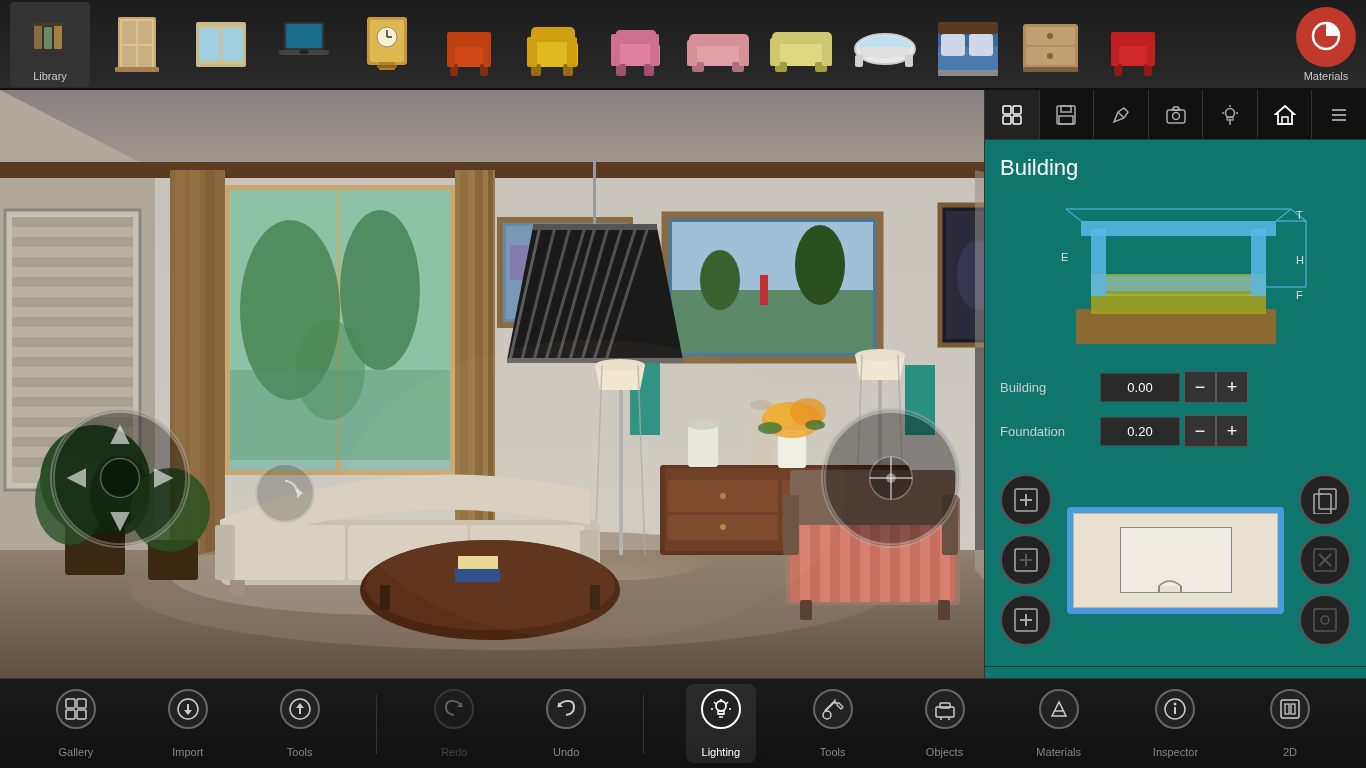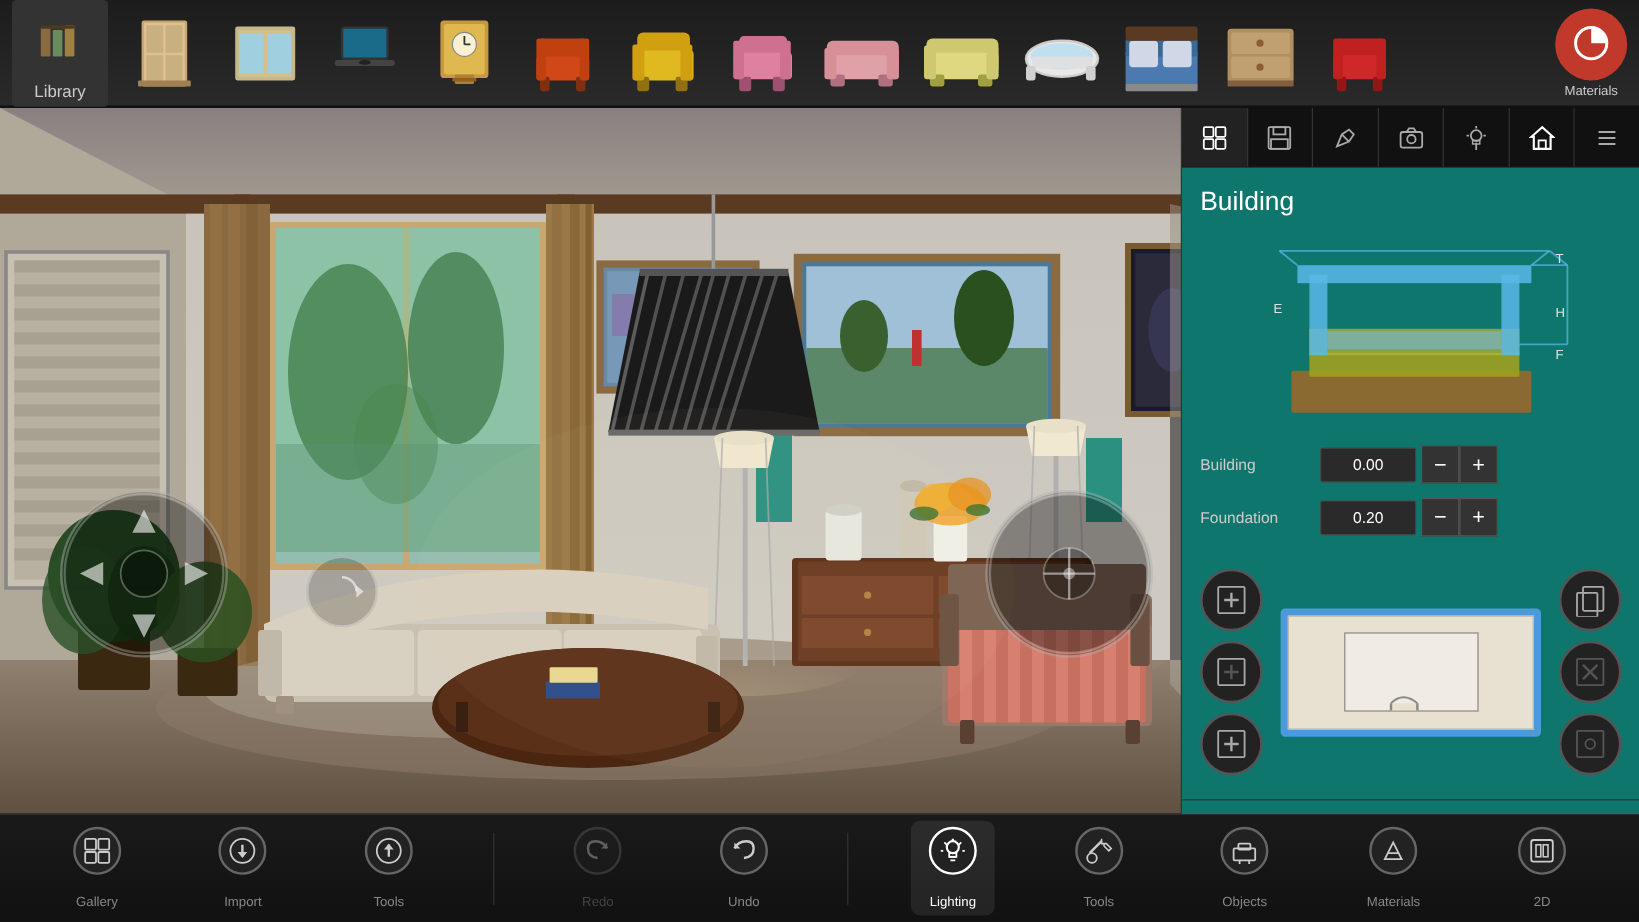--- a/index.html
+++ b/index.html
@@ -14,21 +14,21 @@
       z-index: 100;
     }
     .top-item {
       display: flex; flex-direction: column; align-items: center; justify-content: center;
       width: 80px; cursor: pointer; padding: 5px;
     }
     .top-item .icon-box {
       width: 60px; height: 60px; display: flex; align-items: center; justify-content: center;
     }
     .top-item .label {
-      font-size: 14px; color: #ccc; margin-top: 3px;
+      font-size: 11px; color: #ccc; margin-top: 3px;
     }
     .top-item-library {
       background: #333; border-radius: 4px;
     }
     .top-item-materials {
       background: #c0392b; border-radius: 50%; width: 60px; height: 60px;
       display: flex; align-items: center; justify-content: center;
     }
 
     
@@ -873,20 +873,30 @@
   <div class="bottom-btn">
     <div class="btn-icon">
       <svg width="24" height="24" viewBox="0 0 24 24">
           <path d="M5 19 L12 5 L19 19 Z" fill="none" stroke="#ccc" stroke-width="1.5"></path>
           <line x1="8" y1="14" x2="16" y2="14" stroke="#ccc" stroke-width="1.5"></line>
         </svg>
     </div>
     <span class="btn-label">Materials</span>
   </div>
 
+  <div class="bottom-btn">
+    <div class="btn-icon">
+      <svg width="24" height="24" viewBox="0 0 24 24">
+          <circle cx="12" cy="12" r="10" fill="none" stroke="#ccc" stroke-width="1.5"></circle>
+          <line x1="12" y1="10" x2="12" y2="17" stroke="#ccc" stroke-width="2"></line>
+          <circle cx="12" cy="7" r="1.5" fill="#ccc"></circle>
+        </svg>
+    </div>
+    <span class="btn-label">Inspector</span>
+  </div>
 
   <div class="bottom-btn">
     <div class="btn-icon">
       <svg width="24" height="24" viewBox="0 0 24 24">
           <rect x="3" y="3" width="18" height="18" fill="none" stroke="#ccc" stroke-width="1.5" rx="2"></rect>
           <rect x="7" y="7" width="4" height="10" fill="none" stroke="#ccc" stroke-width="1.3"></rect>
           <rect x="13" y="7" width="4" height="10" fill="none" stroke="#ccc" stroke-width="1.3"></rect>
         </svg>
     </div>
     <span class="btn-label">2D</span>

